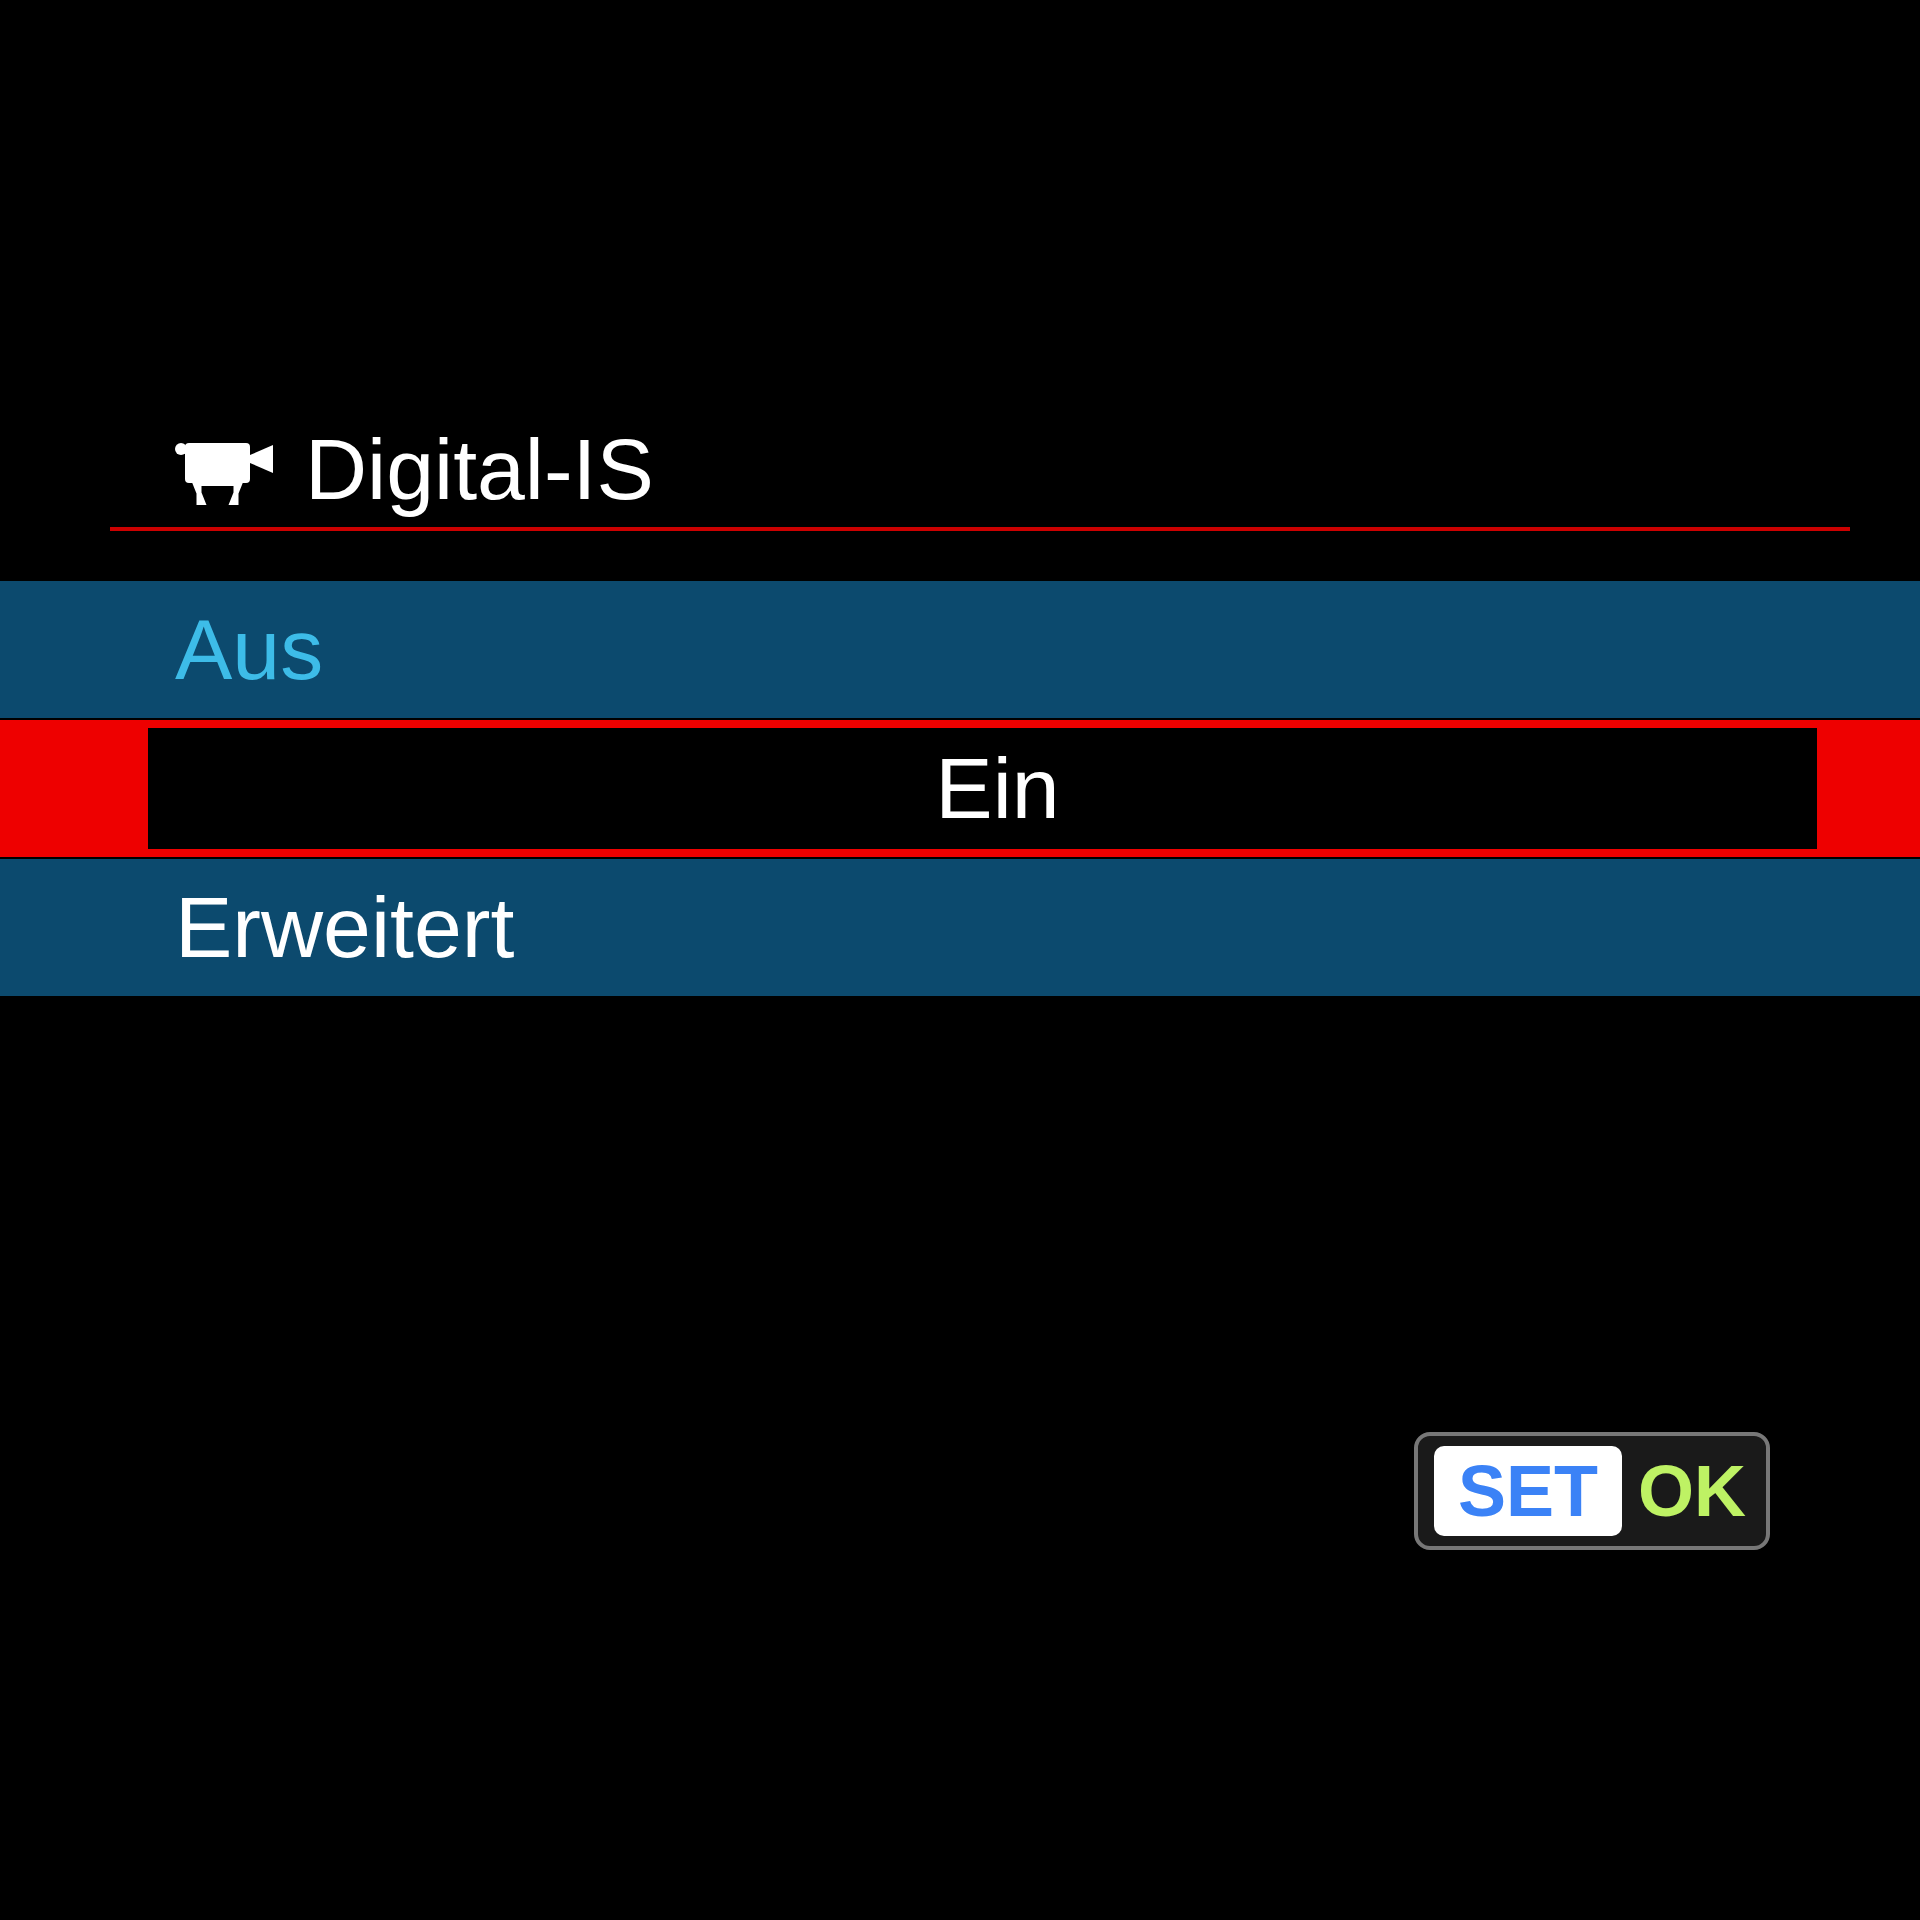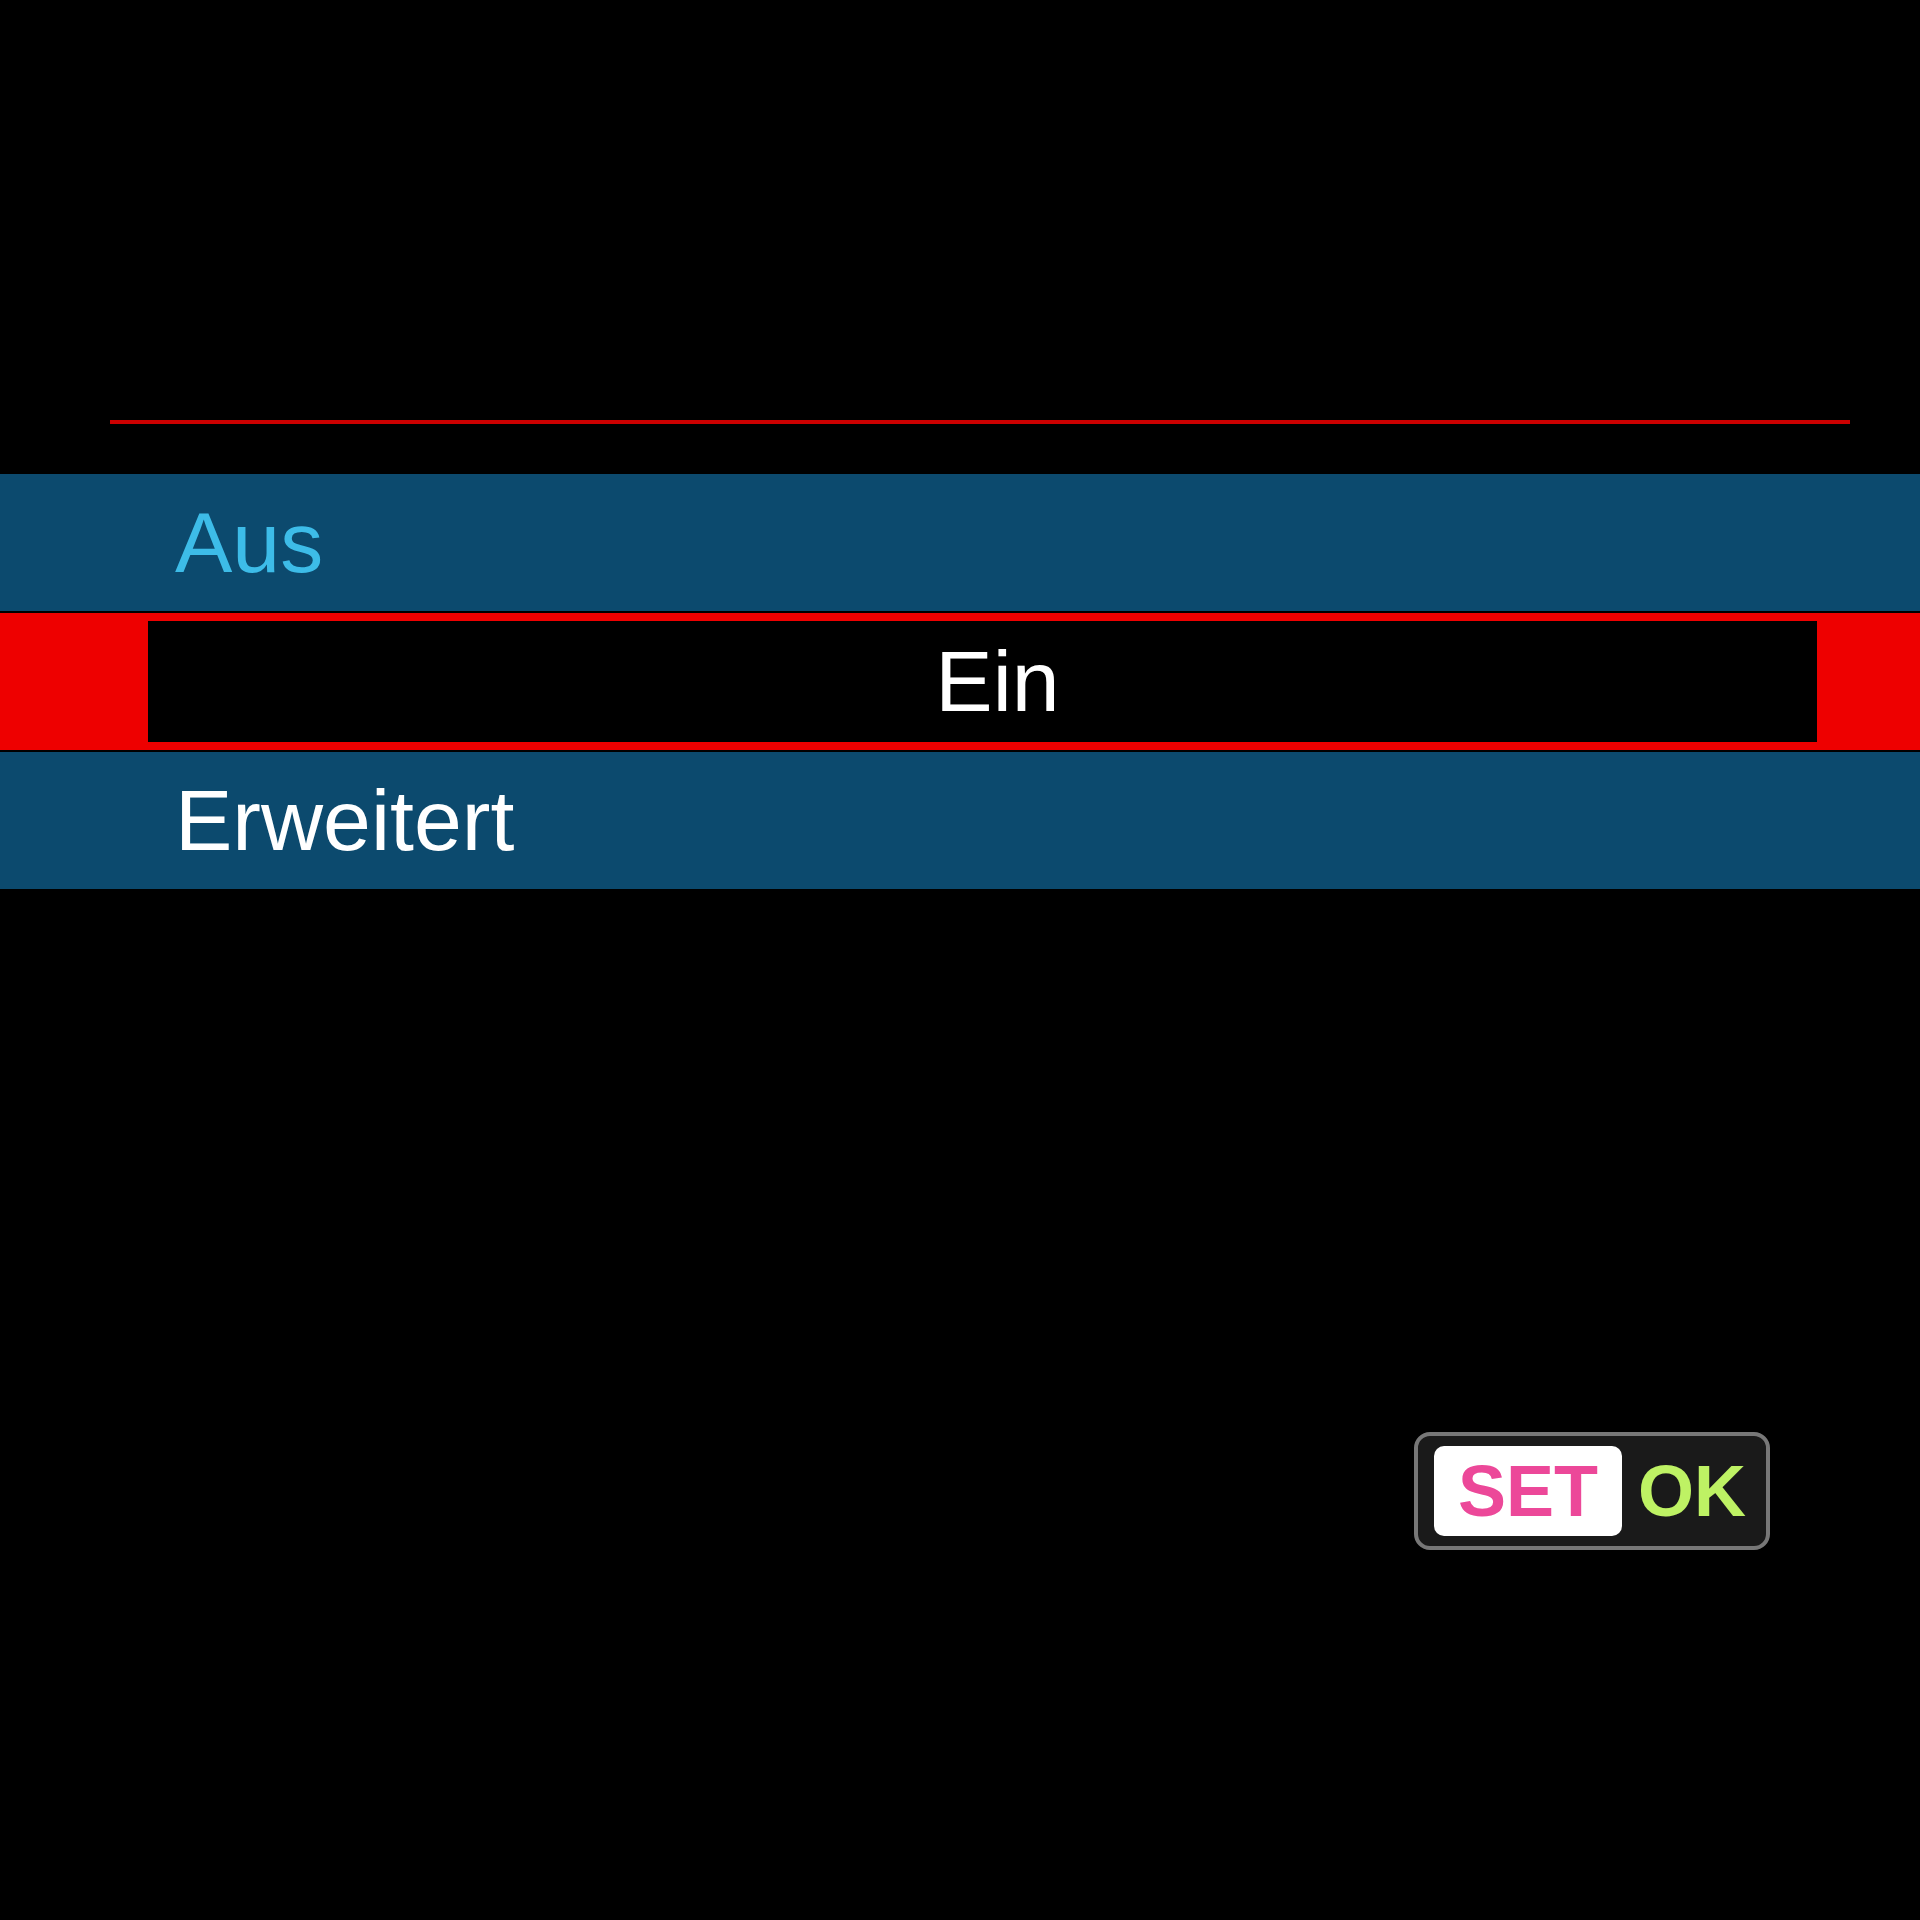--- a/index.html
+++ b/index.html
@@ -105,38 +105,51 @@
       align-items: center;
       border: 4px solid #777;
       border-radius: 16px;
       background: #1a1a1a;
       padding: 10px 20px 10px 16px;
       gap: 16px;
     }
     
     .set-badge {
       background: #fff;
-      color: #ec4899;
+      color: #3b82f6;
       font-size: 72px;
       font-weight: bold;
       padding: 4px 24px;
       border-radius: 10px;
     }
     
     .ok-text {
       color: #bef264;
       font-size: 72px;
       font-weight: bold;
     }
   </style>
 </head>
 <body>
 
 <div class="menu-container">
 
+  <div class="header">
+    <span class="movie-icon">
+      <svg viewBox="0 0 100 70" fill="#fff">
+        <rect x="10" y="8" width="65" height="40" rx="4"></rect>
+        <path d="M 75 20 L 98 10 L 98 38 L 75 28 Z"></path>
+        <path d="M 20 48 L 28 68 L 24 68 L 24 48 Z" stroke="#fff" stroke-width="5" fill="none"></path>
+        <path d="M 65 48 L 57 68 L 61 68 L 61 48 Z" stroke="#fff" stroke-width="5" fill="none"></path>
+        <line x1="22" y1="48" x2="63" y2="48" stroke="#fff" stroke-width="6"></line>
+        <circle cx="6" cy="14" r="6" fill="#fff"></circle>
+      </svg>
+    </span>
+    <span class="title">Digital-IS</span>
+  </div>
 
   <div class="divider"></div>
 
   <div class="options">
 
     <div class="option current-value">
       <span>Aus</span>
     </div>
 
     <div class="option selected">

